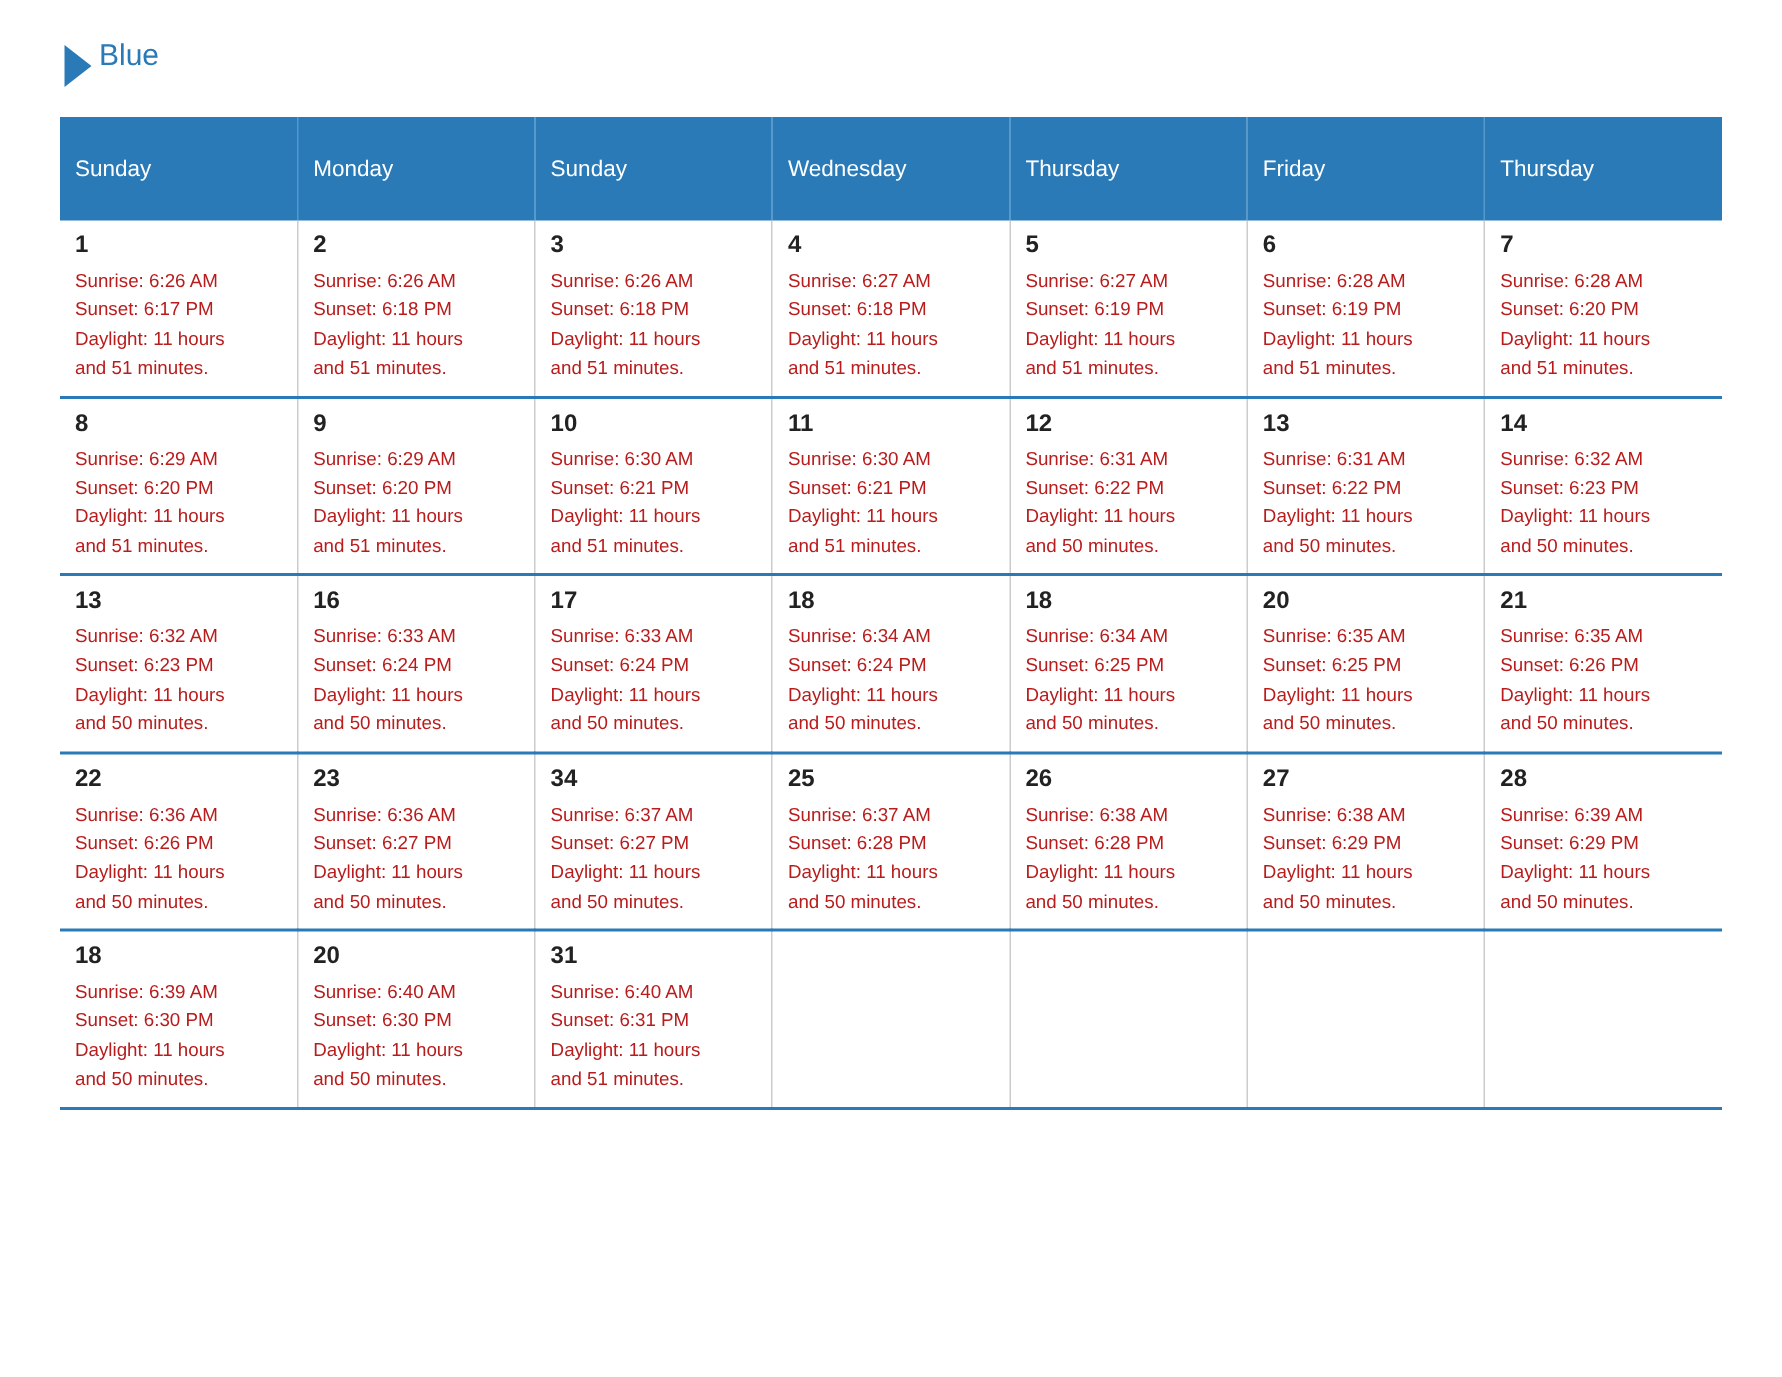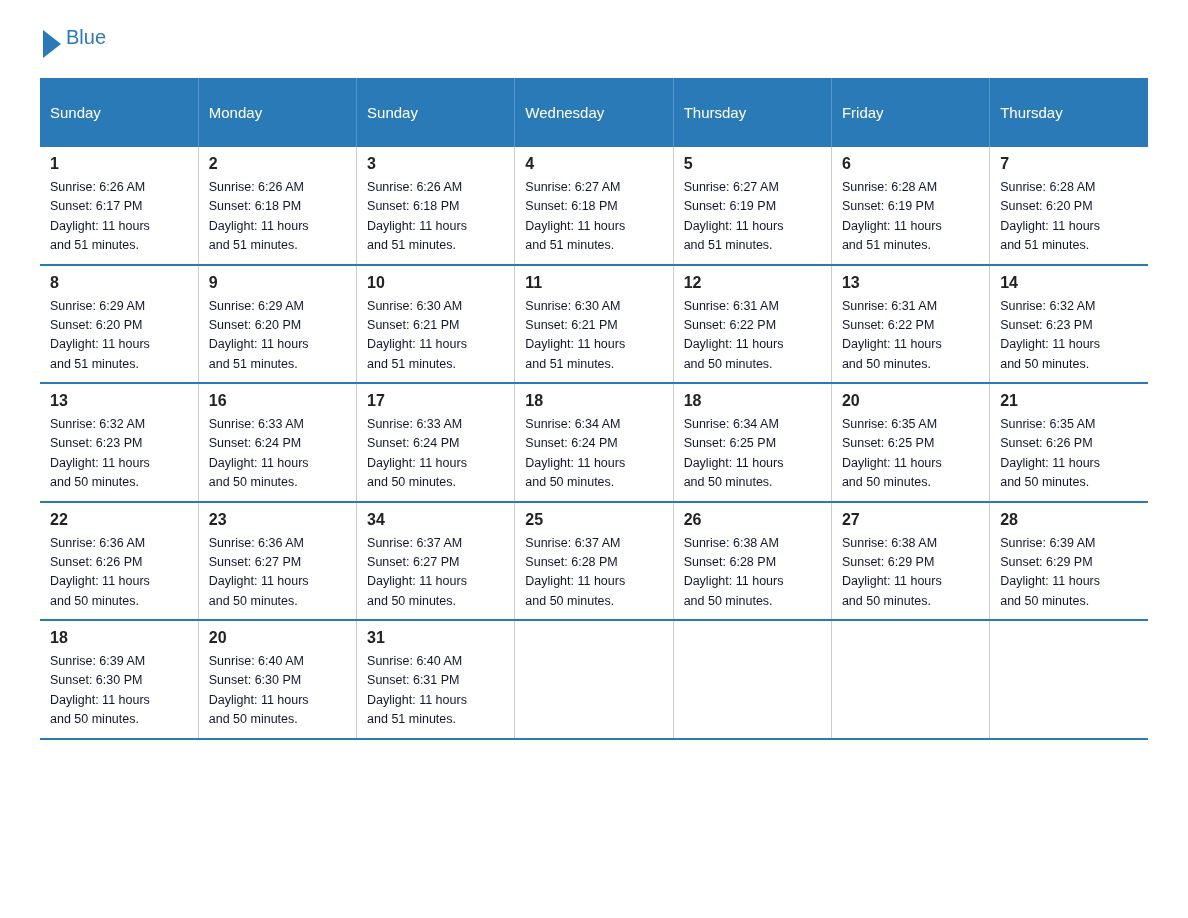--- a/index.html
+++ b/index.html
@@ -92,21 +92,21 @@
     .day-number {
       font-size: 16px;
       font-weight: bold;
       color: #222;
       margin-bottom: 5px;
       display: block;
     }
     .day-info {
       font-size: 12.5px;
       line-height: 1.55;
-      color: #0f172a;
+      color: #b91c1c;
     }
     .empty-cell {
       background: #fff;
     }
   </style>
 </head>
 <body>
 
 <div class="header">
   <div class="logo">

